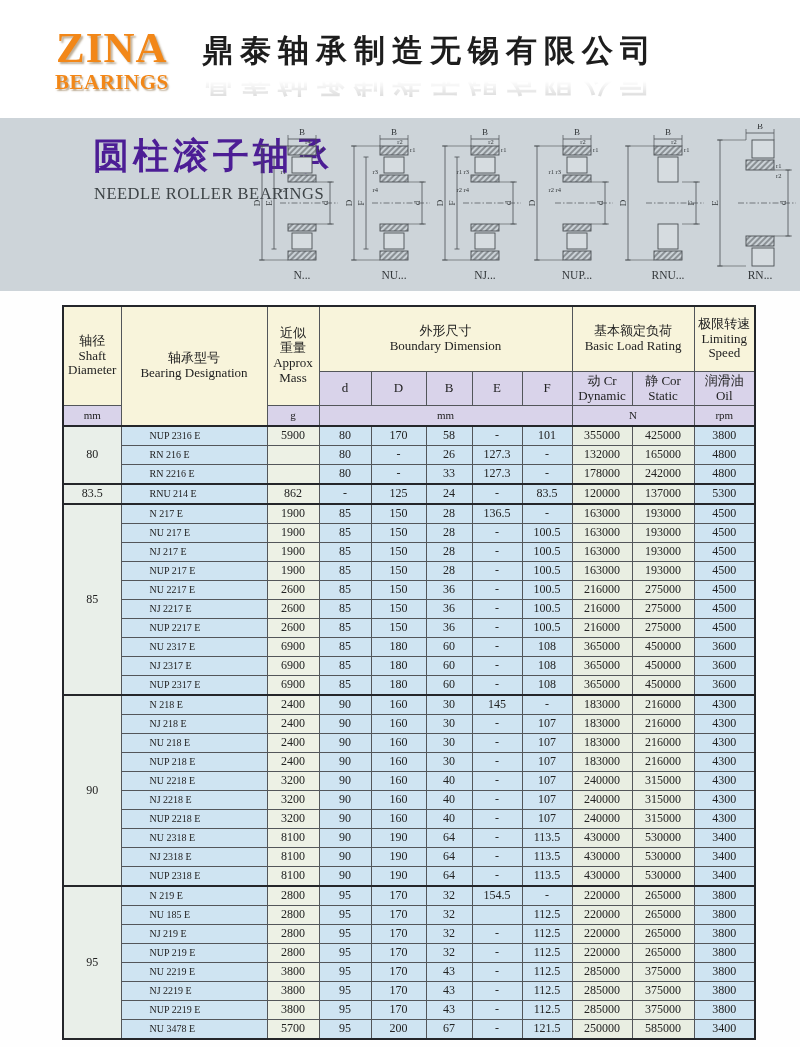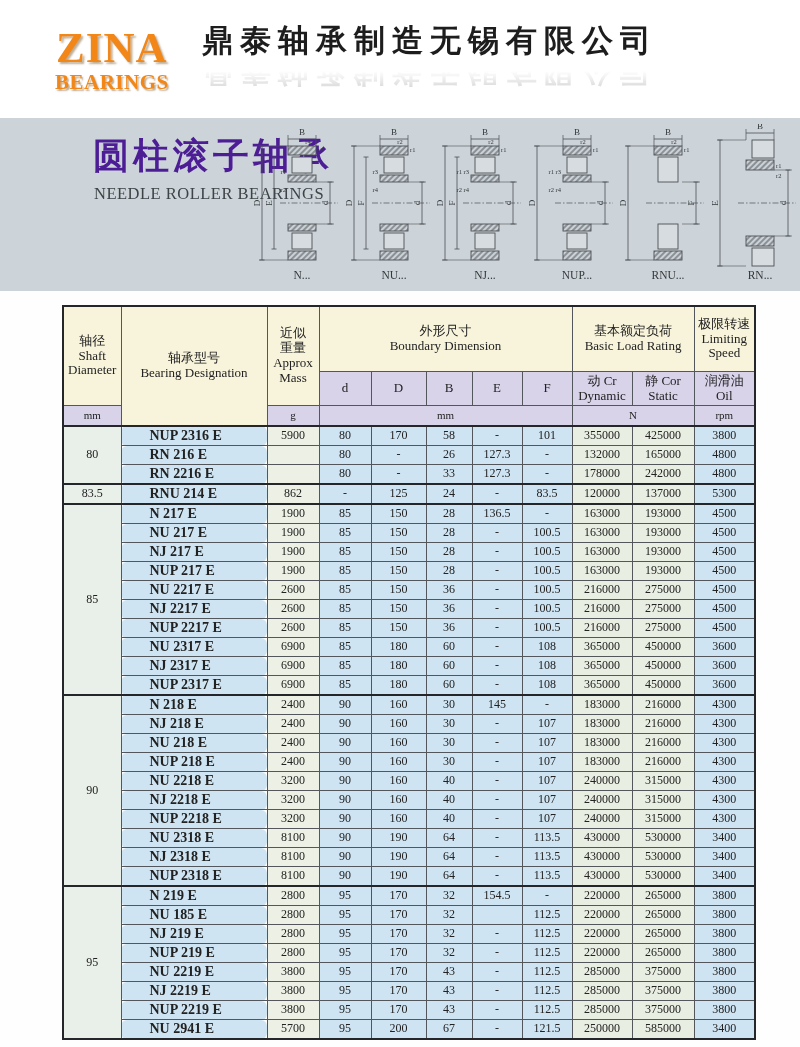--- a/index.html
+++ b/index.html
@@ -11,21 +11,21 @@
   body{width:800px;height:1047px;position:relative;font-family:"Liberation Serif","DejaVu Serif",serif;color:#222;}
   .page{position:relative;width:800px;height:1047px;background:#fefefe;overflow:hidden;}
 
   
   .top{position:absolute;left:0;top:0;width:800px;height:118px;background:#fff;padding-left:21px;}
   .logo{position:absolute;left:55px;top:26px;text-align:center;line-height:1;}
   .logo-main{font-size:43px;font-weight:bold;color:var(--c-accent);letter-spacing:1px;
     text-shadow:2px 2px 2px rgba(110,75,25,.45);}
   .logo-sub{font-size:21px;font-weight:bold;color:var(--c-accent);letter-spacing:.5px;margin-top:3px;
     text-shadow:1.5px 1.5px 1.5px rgba(110,75,25,.45);text-align:right;}
-  .company{position:absolute;left:202px;top:20px;}
+  .company{position:absolute;left:202px;top:30px;}
   .company-name{font-size:31px;font-weight:bold;color:#1d1d1d;letter-spacing:7px;white-space:nowrap;}
   .reflection{transform:scaleY(-1);opacity:.22;height:28px;overflow:hidden;margin-top:2px;
     -webkit-mask-image:linear-gradient(to bottom,rgba(0,0,0,.9),transparent 75%);
     mask-image:linear-gradient(to bottom,rgba(0,0,0,.9),transparent 75%);}
 
   
   .band{position:absolute;left:0;top:118px;width:800px;height:173px;background:var(--c-band);}
   .band-titles{position:absolute;left:93px;top:14px;}
   .band-titles h1{margin:0;font-size:36px;font-weight:bold;color:#4c1d95;letter-spacing:4px;}
   .band-titles h2{margin:3px 0 0 1px;font-size:16.5px;font-weight:normal;color:#3d4346;letter-spacing:.5px;}
@@ -37,21 +37,21 @@
     font-size:12px;border:2px solid #24262a;}
   .spec th,.spec td{border:1px solid var(--c-line);text-align:center;padding:0;line-height:1.15;
     overflow:hidden;white-space:nowrap;}
   .spec thead .r1 th{height:64px;background:var(--c-cream);font-weight:normal;font-size:13px;}
   .spec thead .r2 th{height:33px;background:var(--c-lav);font-weight:normal;font-size:13px;}
   .spec thead .r3 th{height:19px;background:var(--c-lav);font-weight:normal;font-size:11px;}
   .spec thead th.cream{background:var(--c-cream);margin-left:16px;}
   .spec tbody td{height:18px;}
   .spec tbody tr.group-start td{border-top:2px solid #24262a;}
   .c-shaft{background:var(--c-shaft);}
-  .c-desig{background:var(--c-blue);text-align:left !important;padding-left:28px !important;font-weight:bold;font-size:14px;border-radius:6px;}
+  .c-desig{background:var(--c-blue);text-align:left !important;padding-left:28px !important;font-weight:normal;font-size:10px;}
   .c-mass{background:var(--c-mass);}
   .c-dim{background:var(--c-blue);}
   .c-load{background:var(--c-green);}
   .c-rpm{background:var(--c-blue);}
 </style>
 </head>
 <body>
 
 <div class="page">
 
@@ -751,21 +751,21 @@
           <td class="c-dim">95</td>
           <td class="c-dim">170</td>
           <td class="c-dim">43</td>
           <td class="c-dim">-</td>
           <td class="c-dim">112.5</td>
           <td class="c-load">285000</td>
           <td class="c-load">375000</td>
           <td class="c-rpm">3800</td>
         </tr>
         <tr>
-          <td class="c-desig">NU 2941 E</td>
+          <td class="c-desig">NU 3478 E</td>
           <td class="c-mass">5700</td>
           <td class="c-dim">95</td>
           <td class="c-dim">200</td>
           <td class="c-dim">67</td>
           <td class="c-dim">-</td>
           <td class="c-dim">121.5</td>
           <td class="c-load">250000</td>
           <td class="c-load">585000</td>
           <td class="c-rpm">3400</td>
         </tr>

